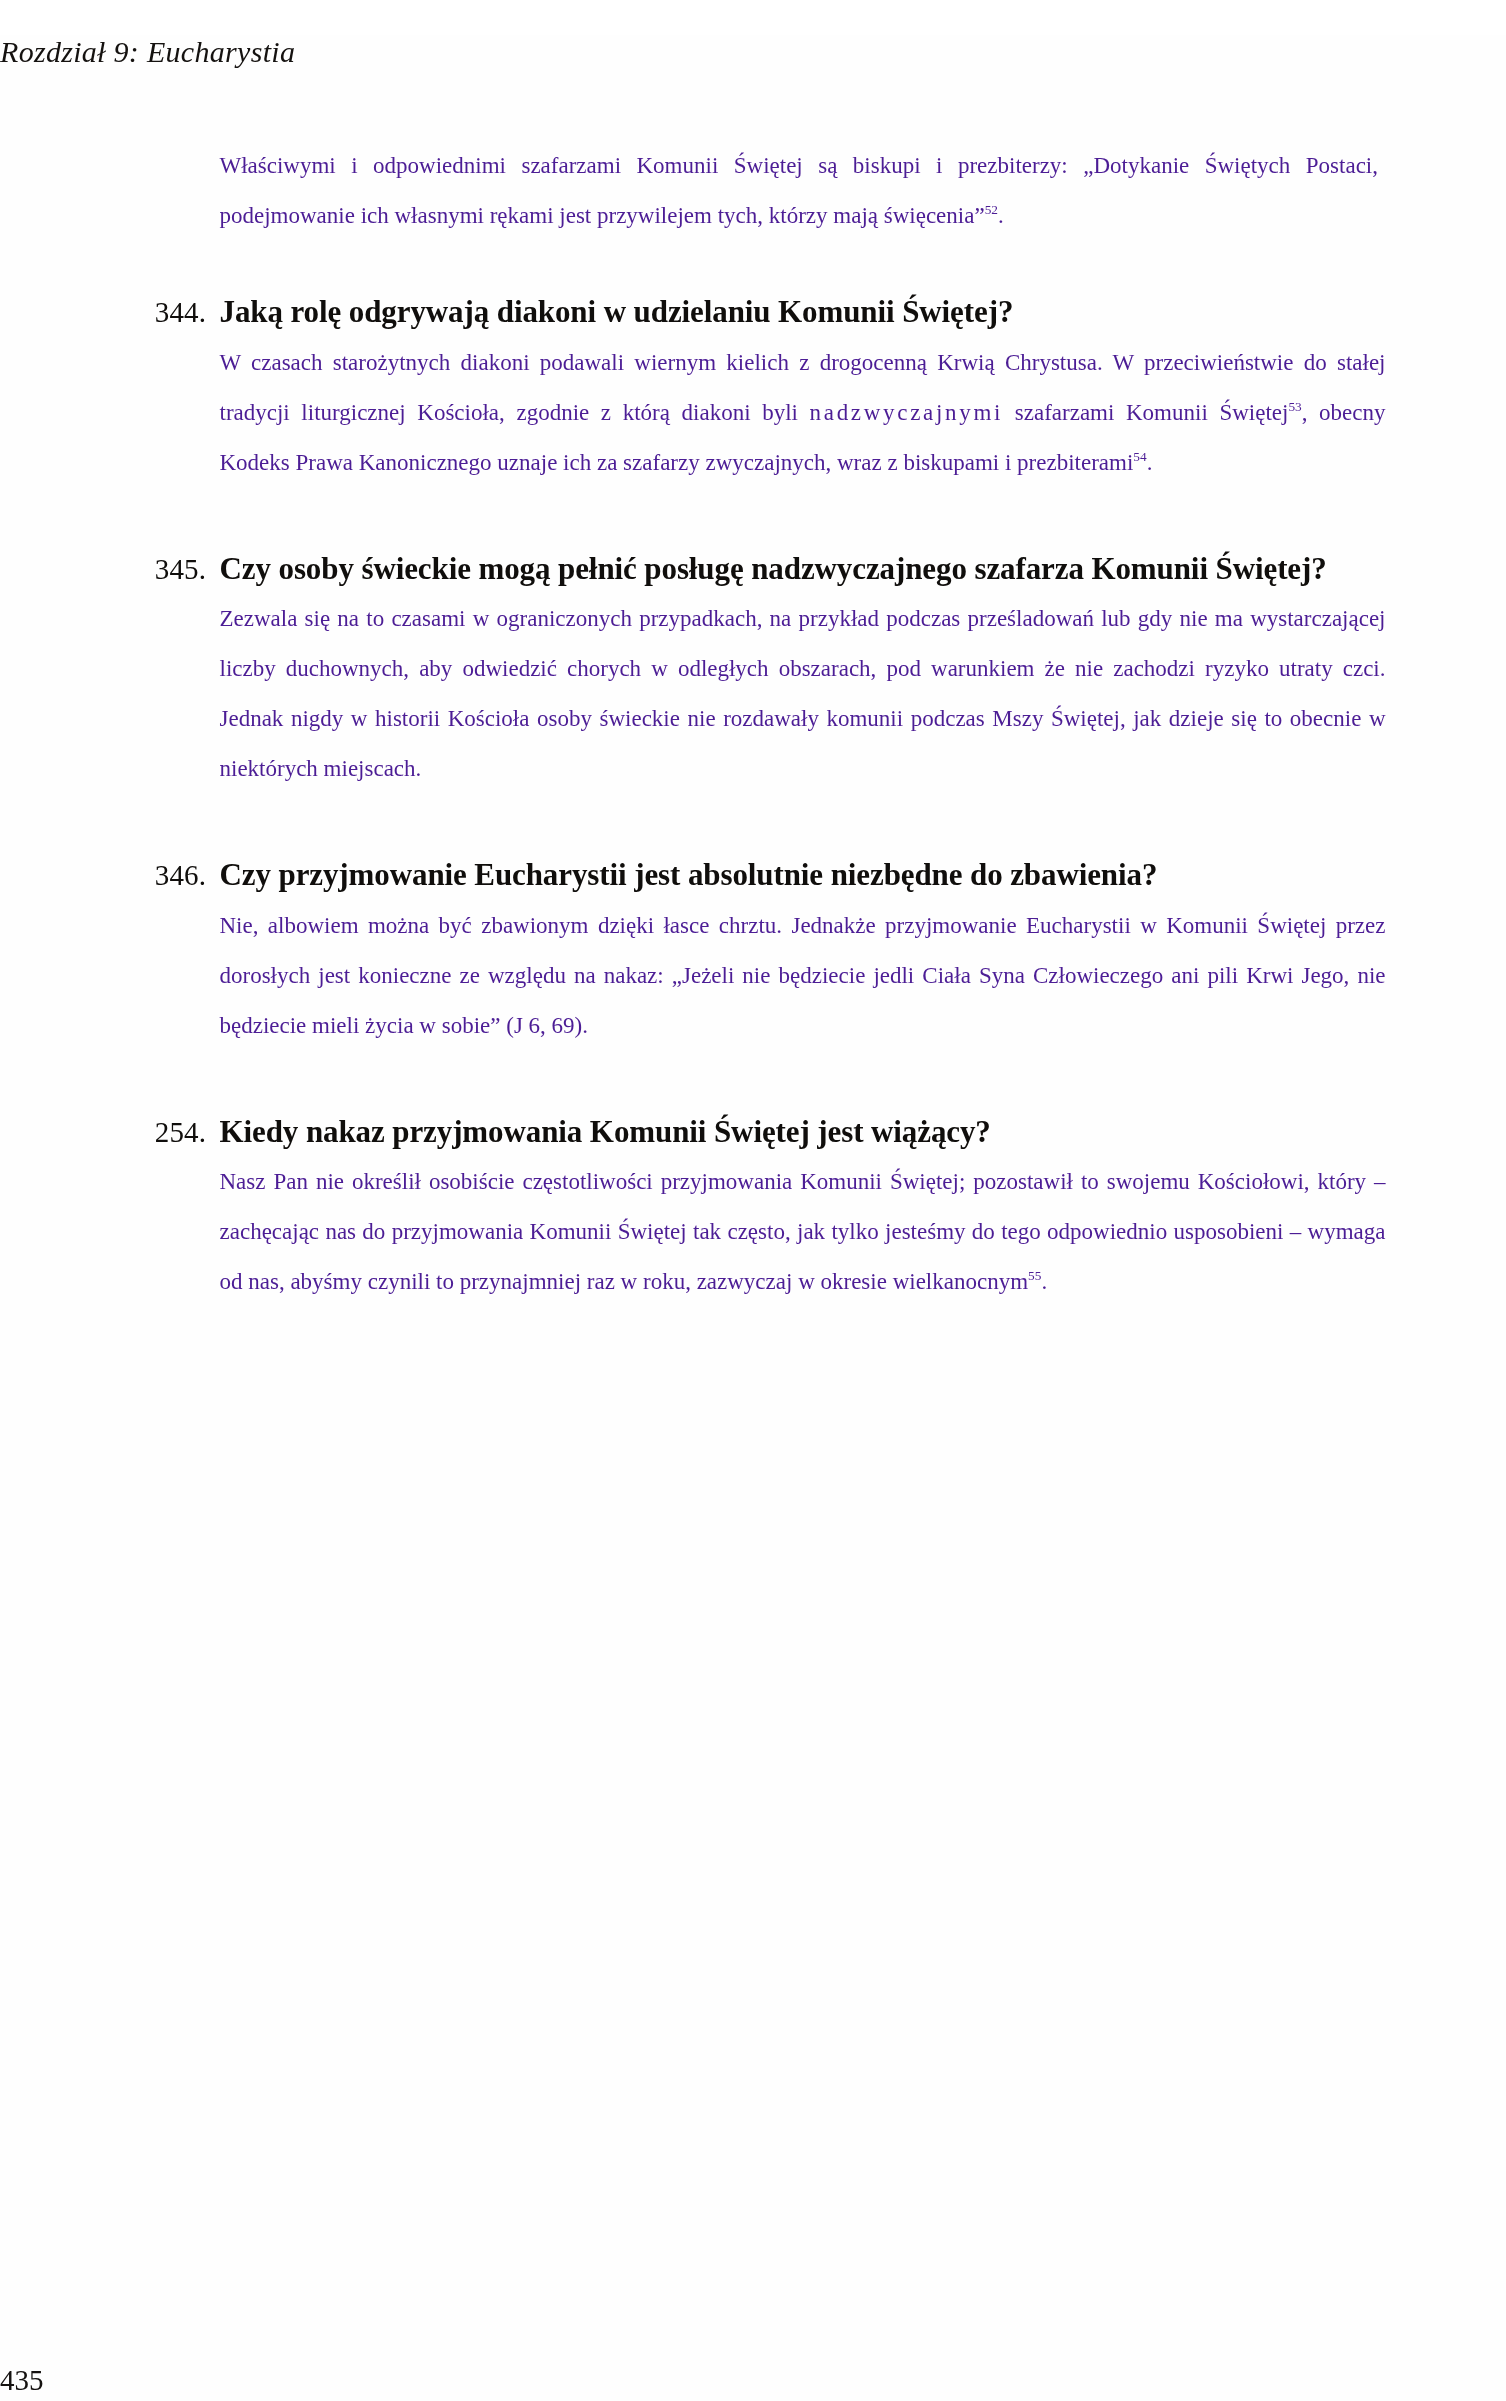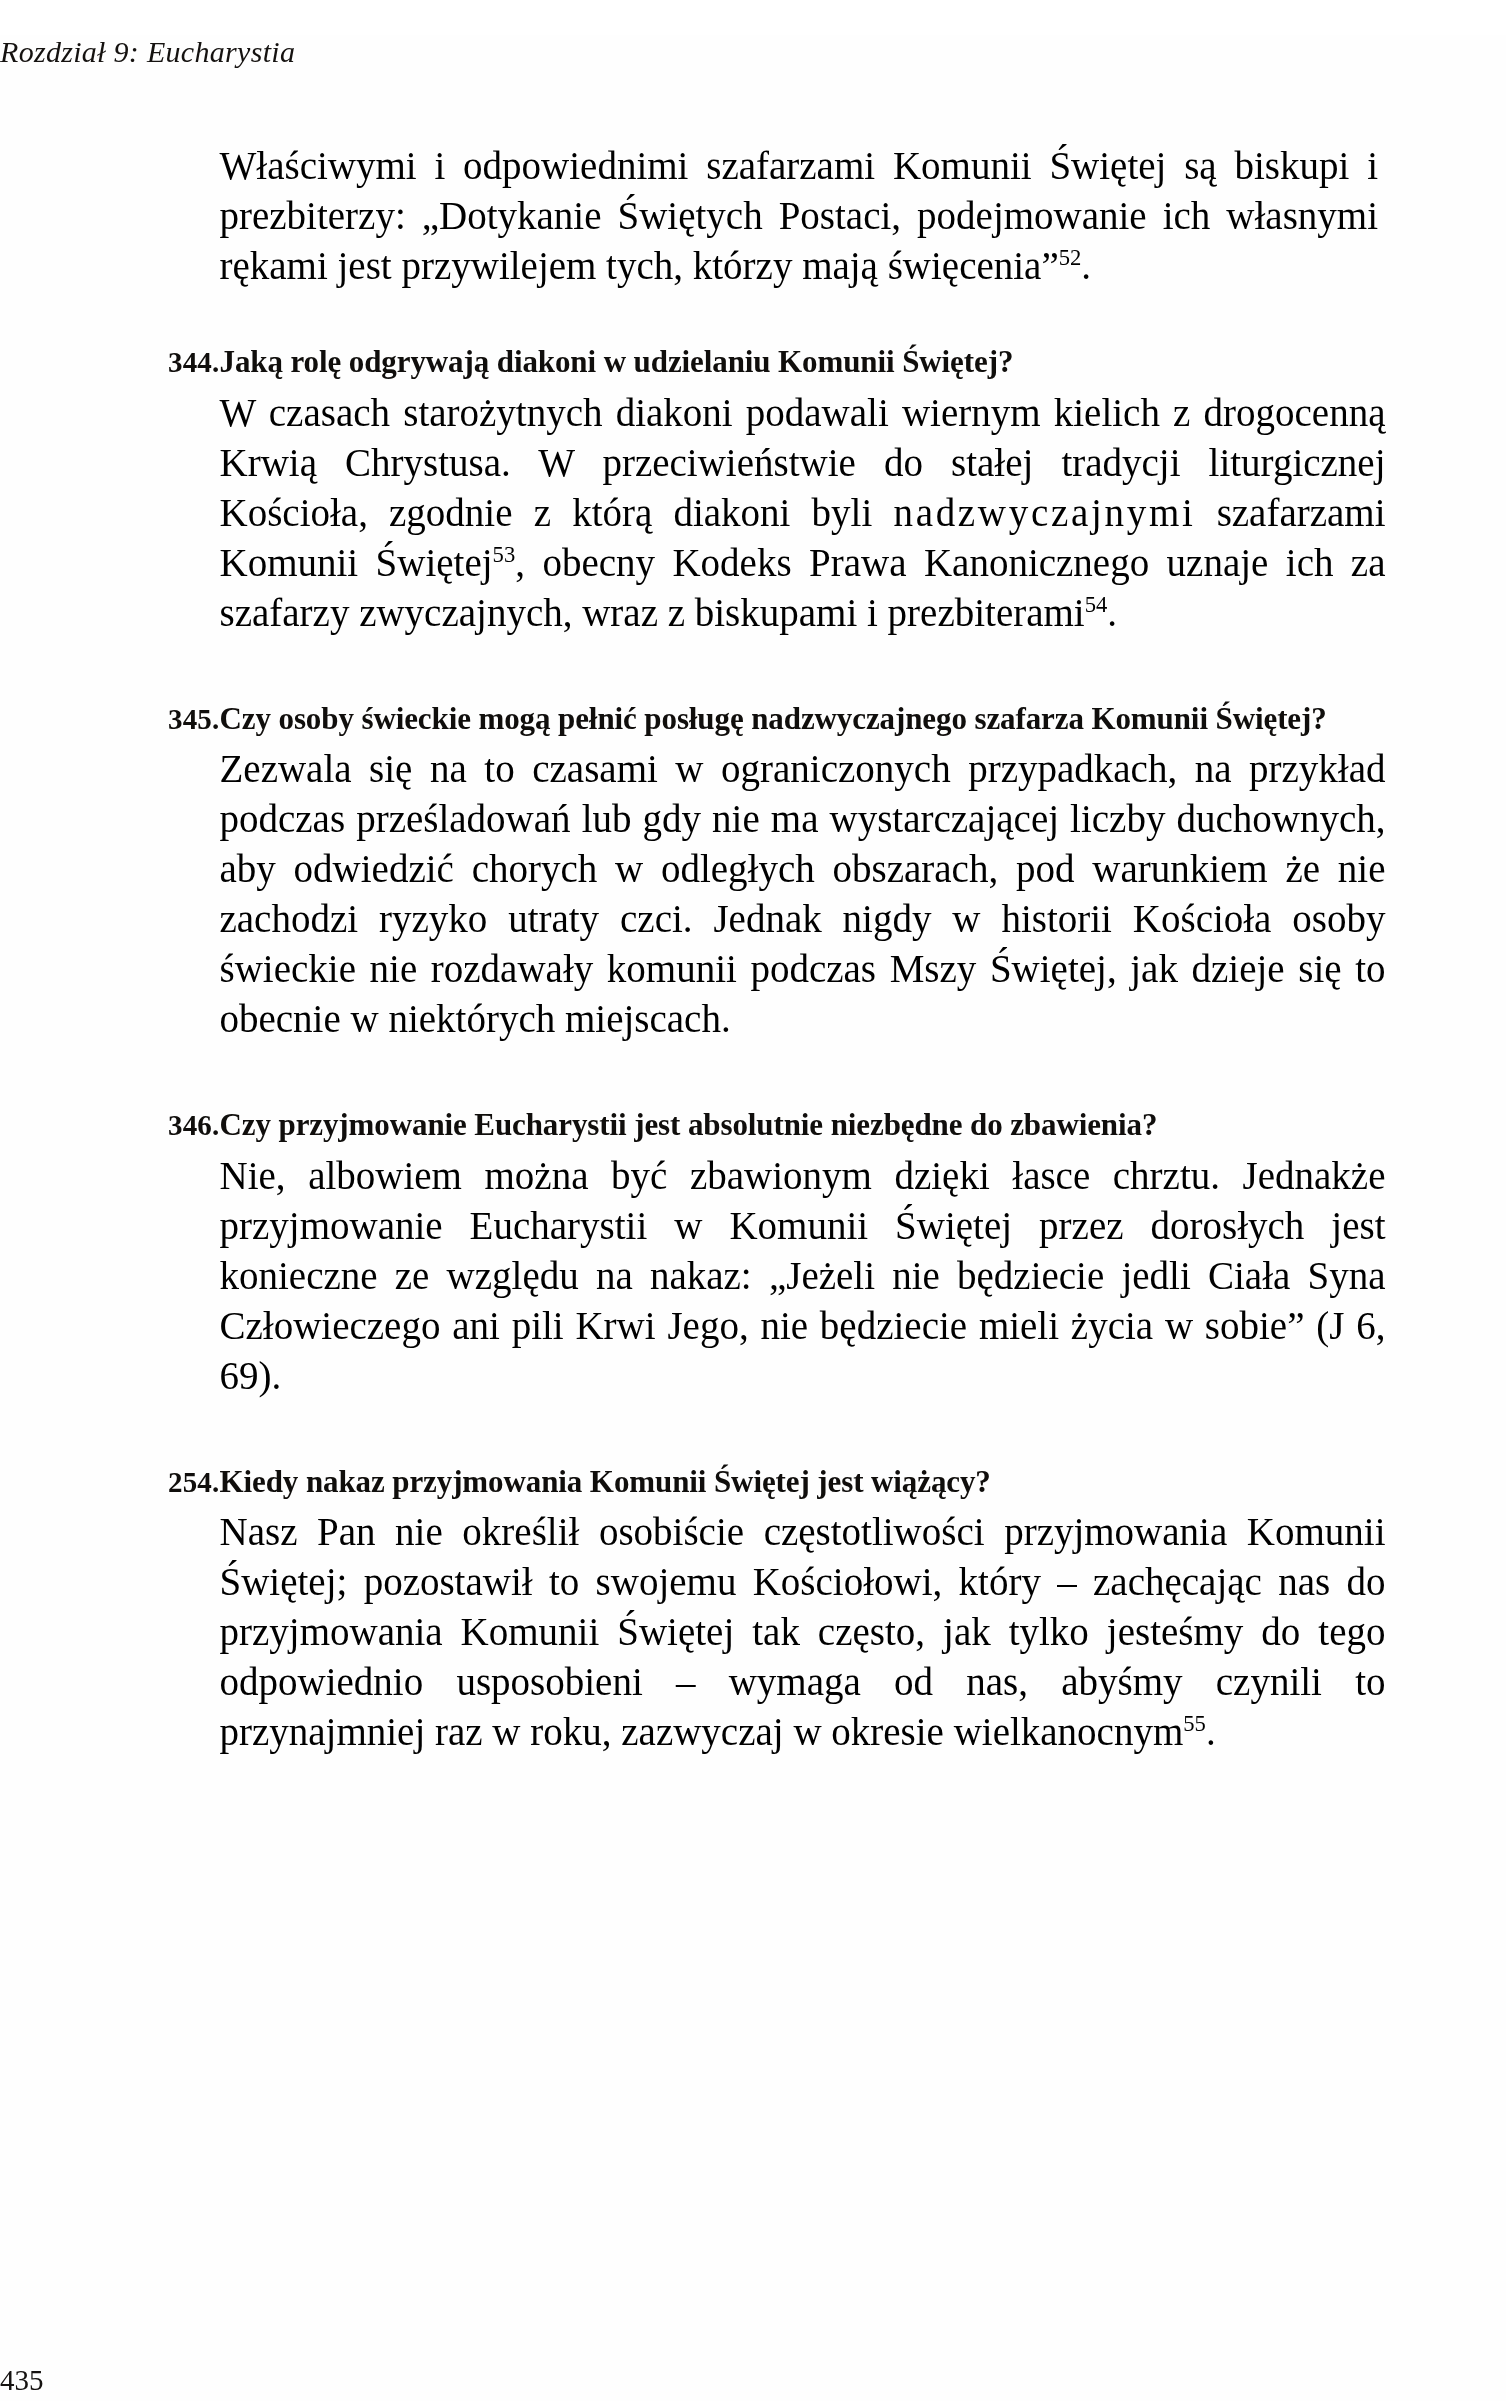--- a/index.html
+++ b/index.html
@@ -37,47 +37,47 @@
     padding-left: 45px;
     padding-right: 30px;
     box-sizing: border-box;
   }
   .intro-block {
     margin-top: 72px;
     margin-left: 84px;
     margin-right: 7.5px;
   }
   p.body-text {
-    font-size: 39px;
+    font-size: 23px;
     line-height: 50px;
     text-align: justify;
     text-justify: inter-word;
     margin: 0;
     hyphens: manual;
-    color: #000000;
+    color: #4c1d95;
   }
   .qa-block {
     margin-top: 47px;
     display: block;
     position: relative;
   }
   .qa-block.gap-large { margin-top: 57px; }
   .qa-head {
     display: flex;
     align-items: baseline;
     font-weight: bold;
     font-size: 31px;
     line-height: 47px;
   }
   .qa-num {
     width: 84px;
     min-width: 84px;
-    font-weight: bold;
+    font-weight: normal;
     font-size: 29px;
-    text-align: right;
+    text-align: center;
     padding-left: 6px;
     box-sizing: border-box;
     letter-spacing: 0.2px;
   }
   .qa-question {
     flex: 1;
     font-weight: bold;
     text-align: justify;
     text-justify: inter-word;
     letter-spacing: -0.1px;

